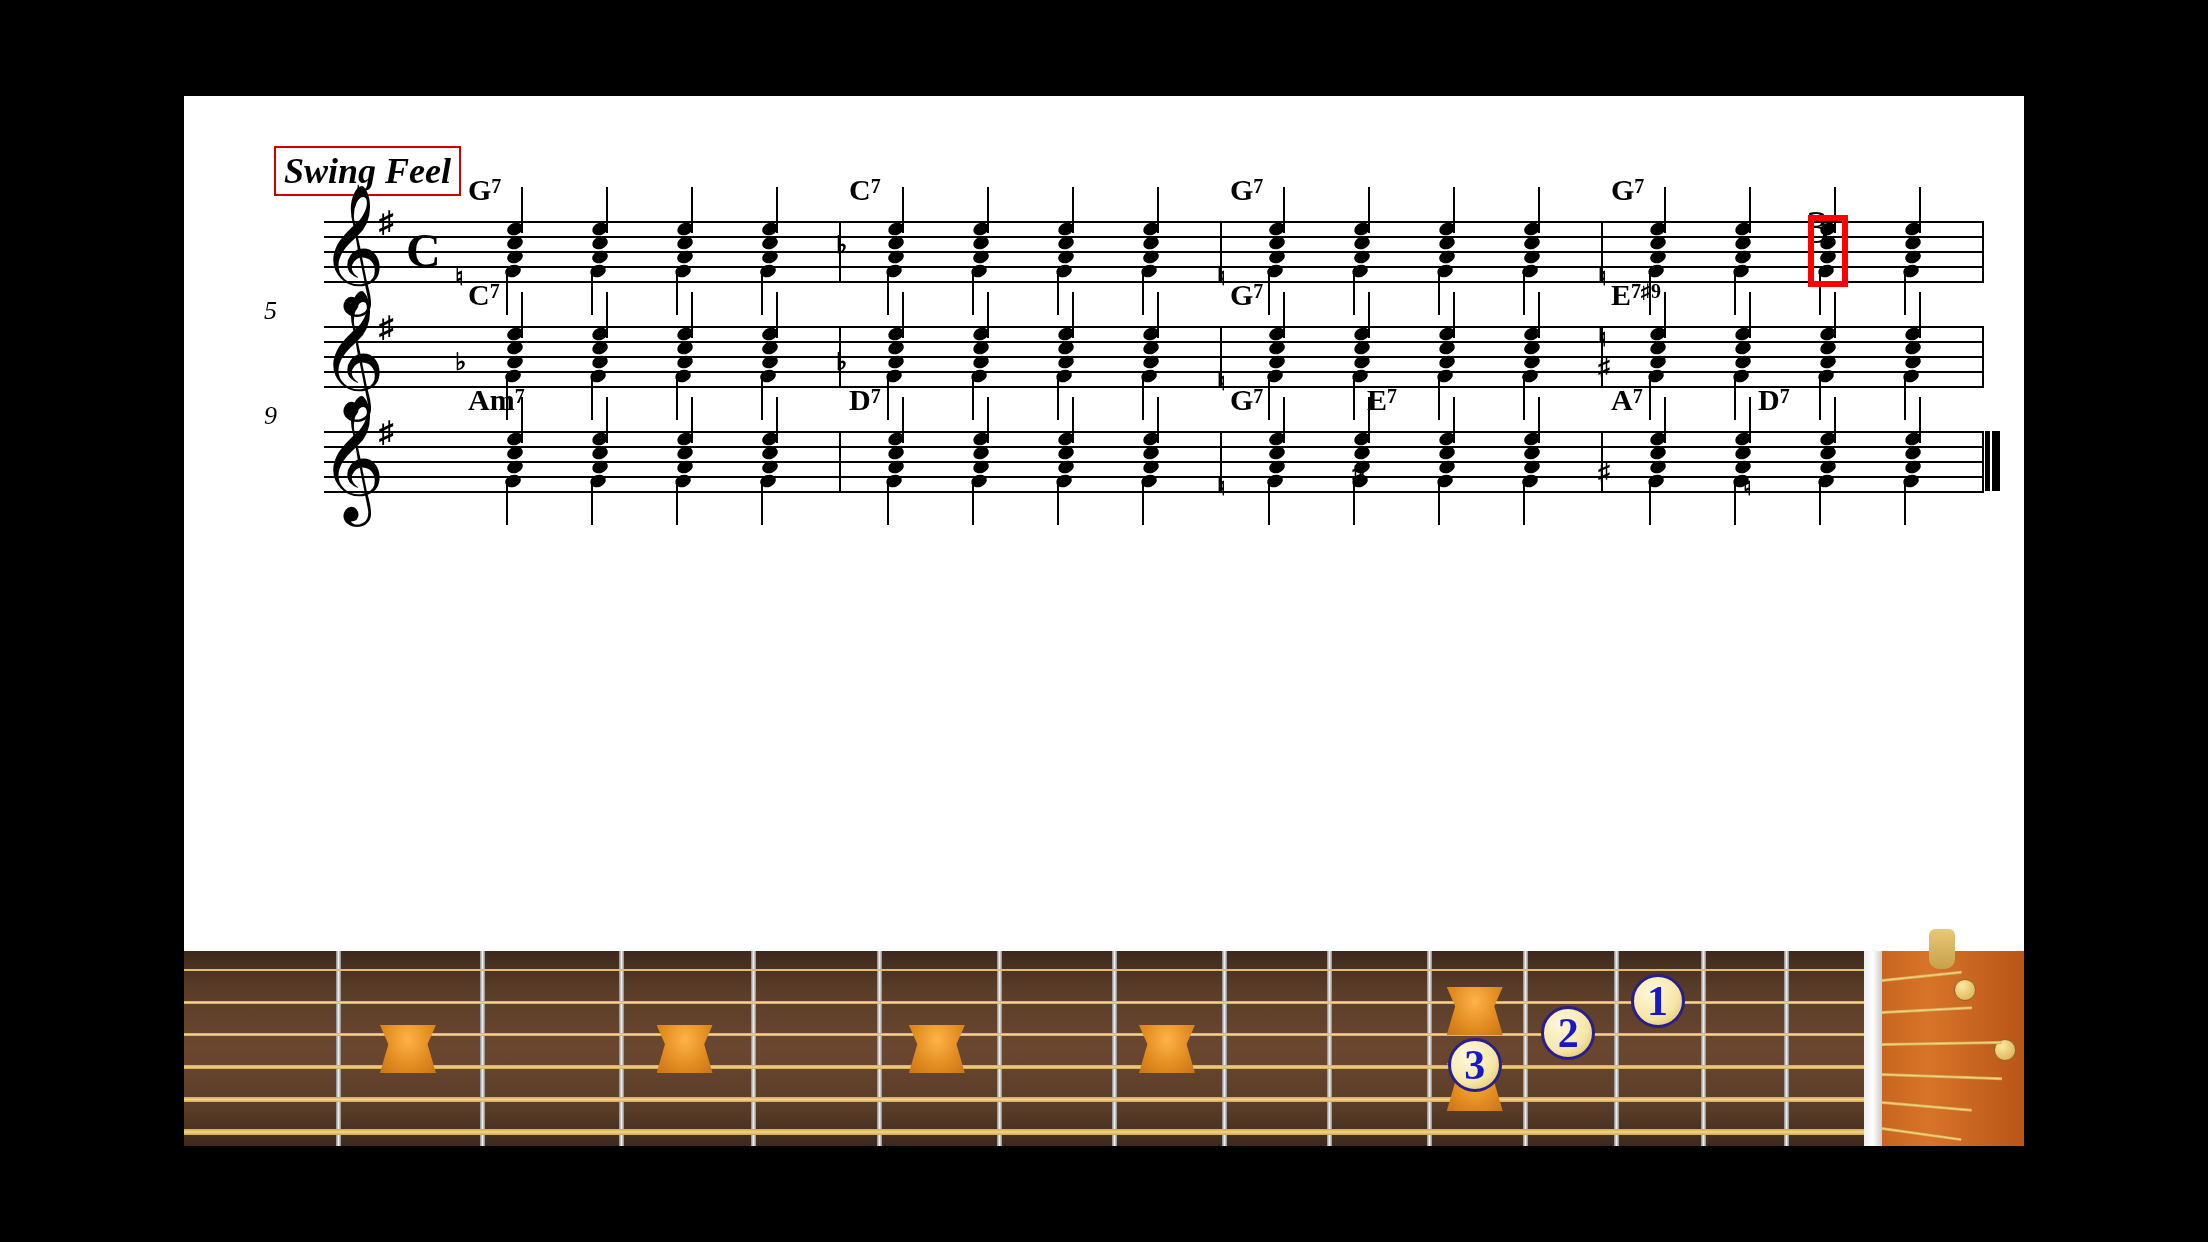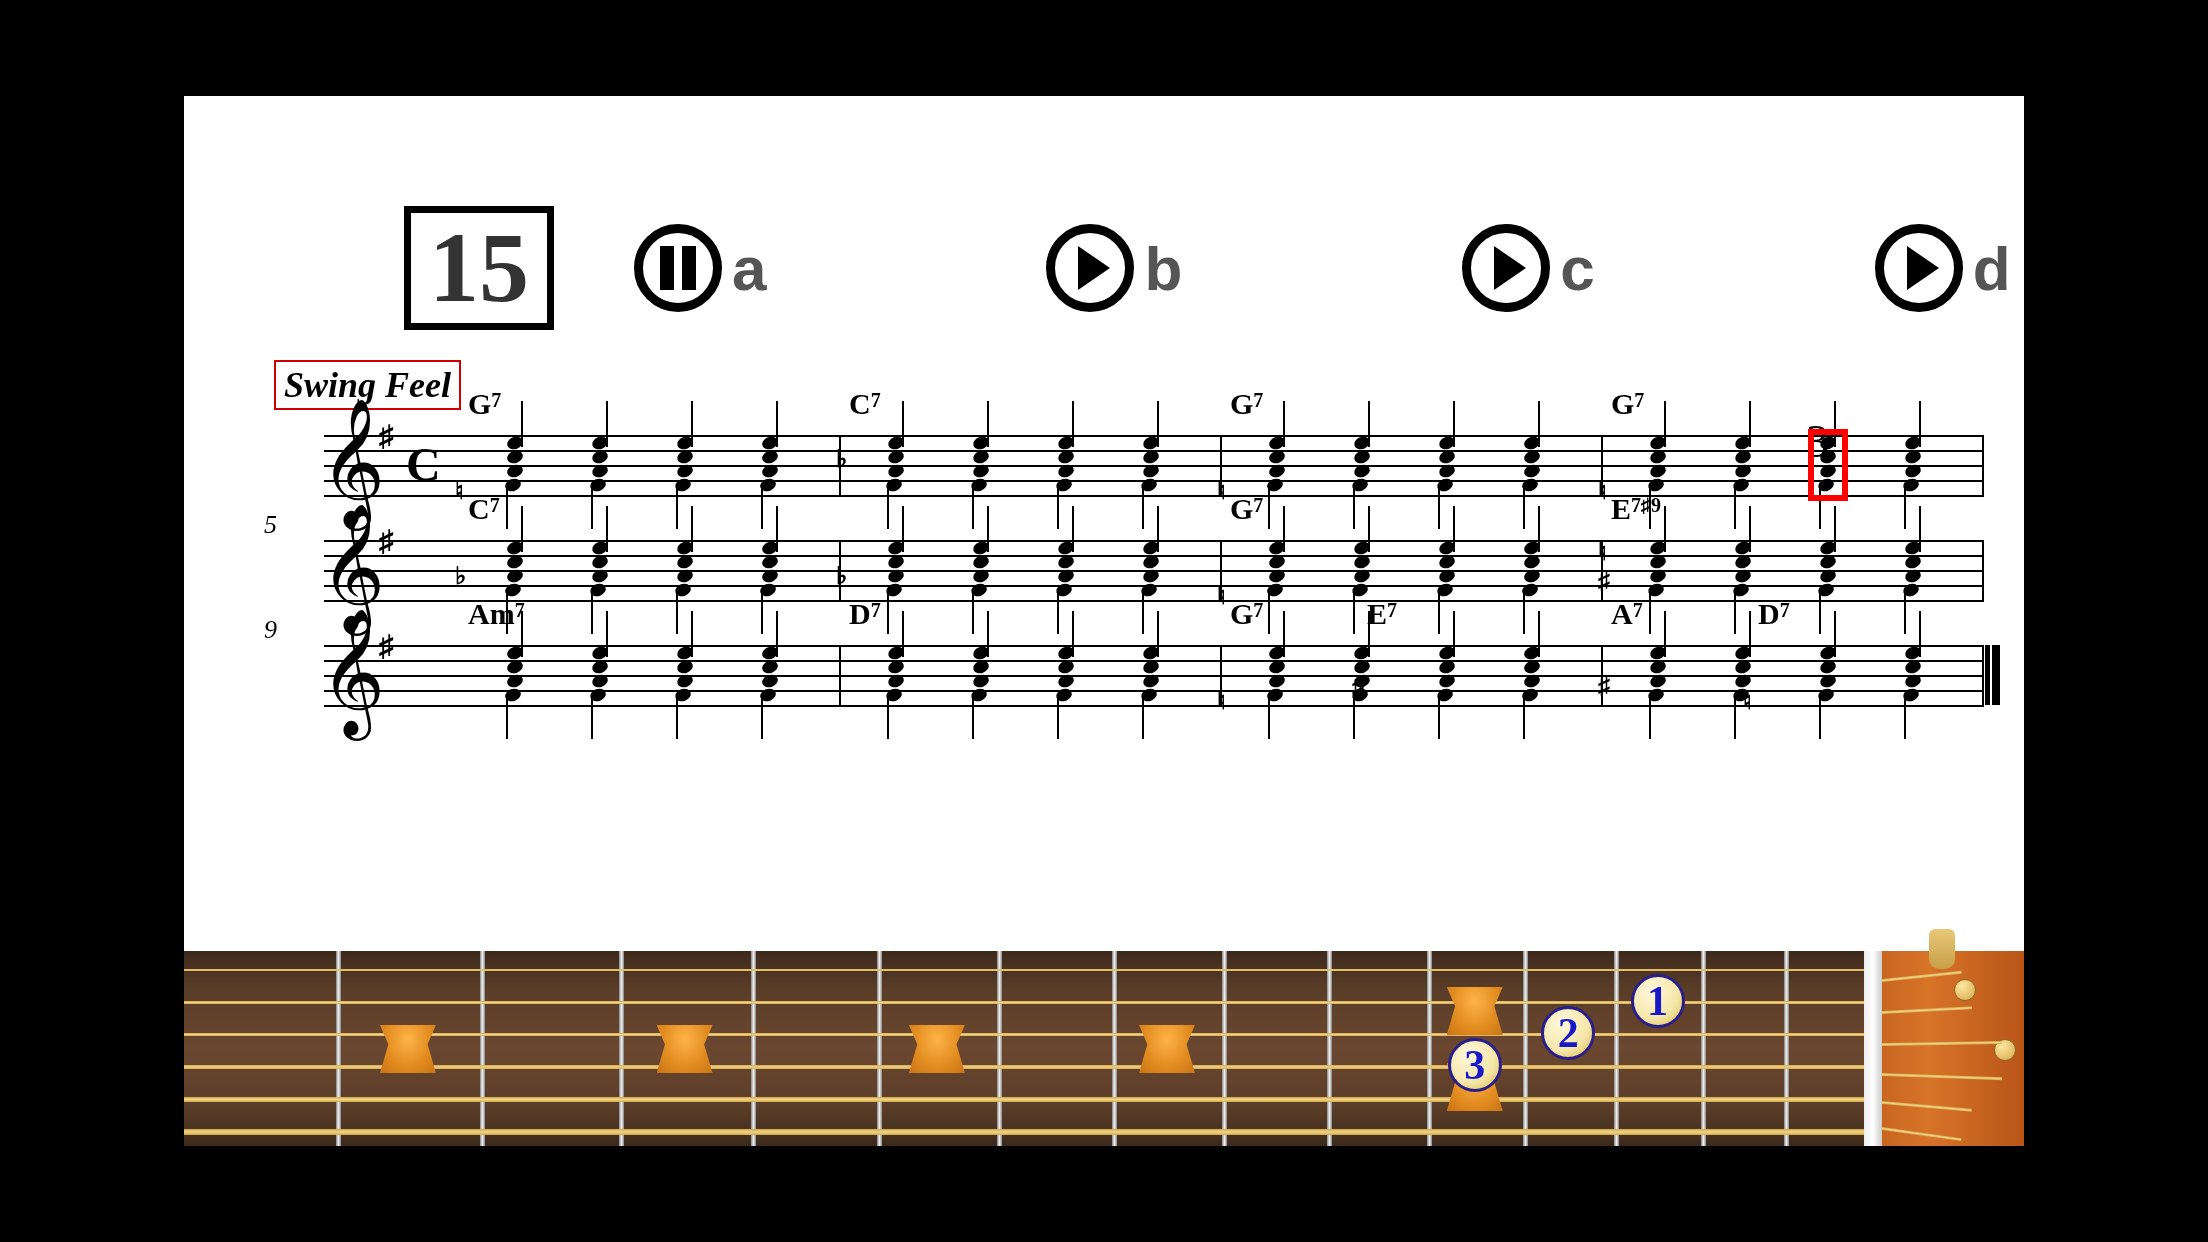--- a/index.html
+++ b/index.html
@@ -329,41 +329,20 @@
     background: linear-gradient(#d4a84a, #f0d488, #d4a84a);
     height: 3px;
   }
 </style>
 </head>
 <body>
 
 <div class="app">
   <div class="sheet">
 
-    <div class="header-row">
-      <div class="exercise-number">15</div>
-      <div class="variant-group" id="variant-group">
-          <div class="variant">
-            <div class="pause-btn"></div>
-            <span class="variant-label">a</span>
-          </div>
-          <div class="variant">
-            <div class="play-btn"></div>
-            <span class="variant-label">b</span>
-          </div>
-          <div class="variant">
-            <div class="play-btn"></div>
-            <span class="variant-label">c</span>
-          </div>
-          <div class="variant">
-            <div class="play-btn"></div>
-            <span class="variant-label">d</span>
-          </div>
-        </div>
-    </div>
 
     <div class="swing-feel">Swing Feel</div>
 
     <div class="score">
       <div class="beat-counter">3</div>
       <div id="systems">
           <div class="system">
             <div class="staff">
               <div class="staff-line" style="top: 0px;"></div>
               <div class="staff-line" style="top: 15px;"></div>

